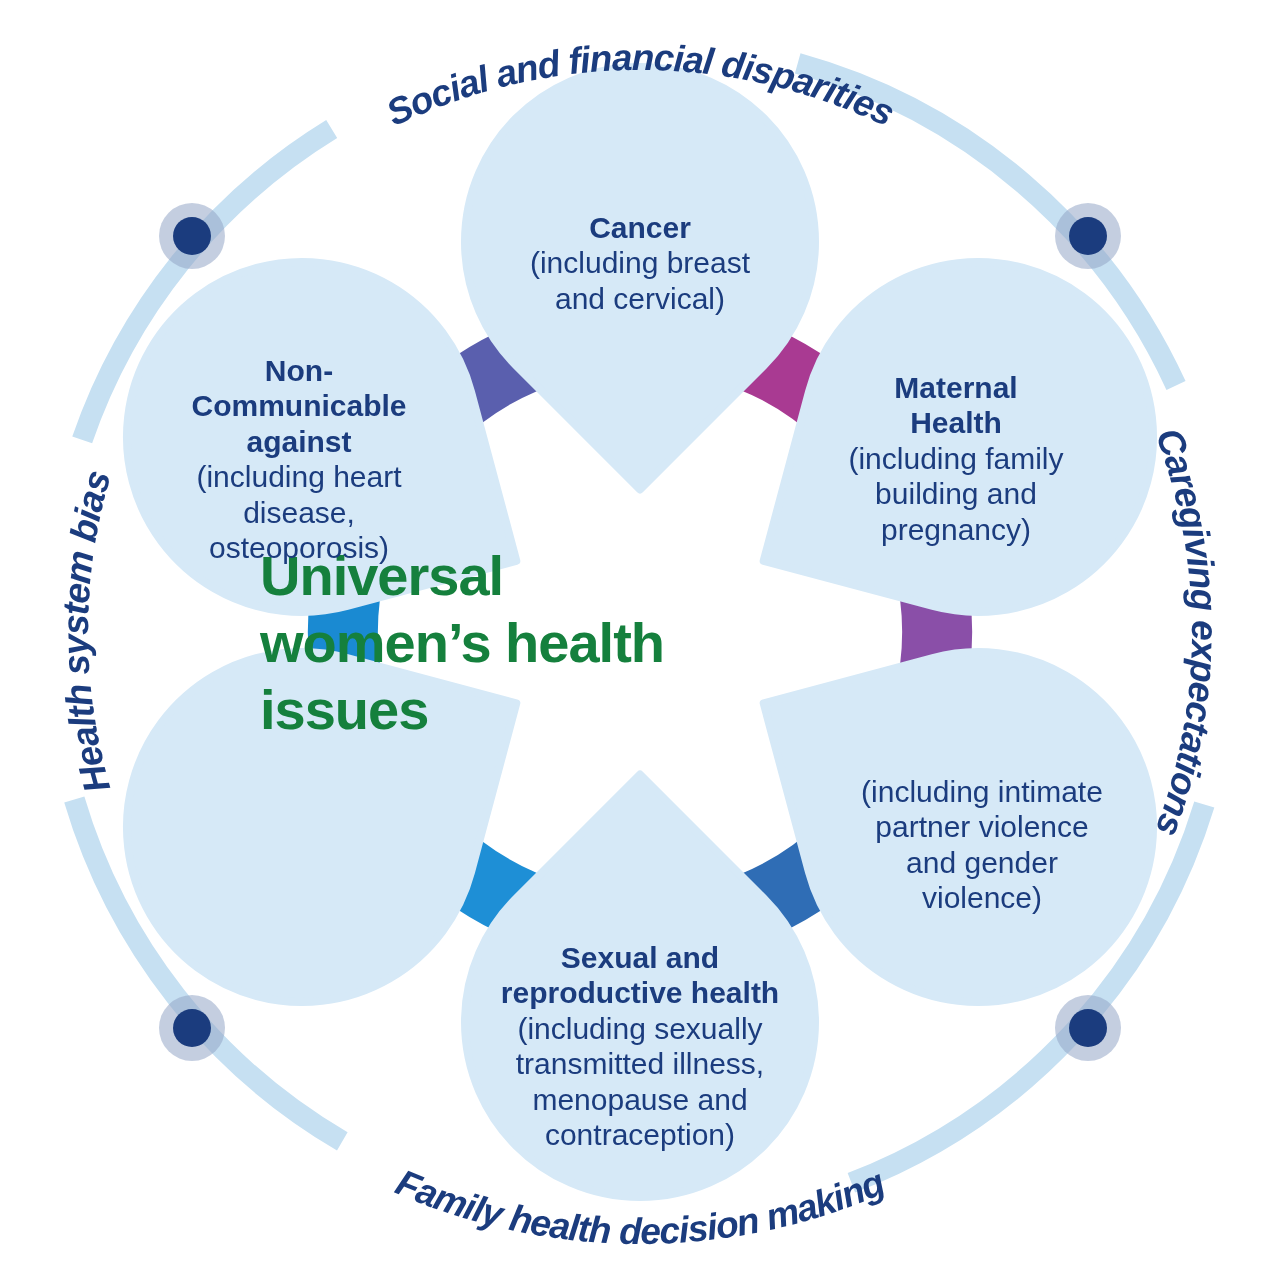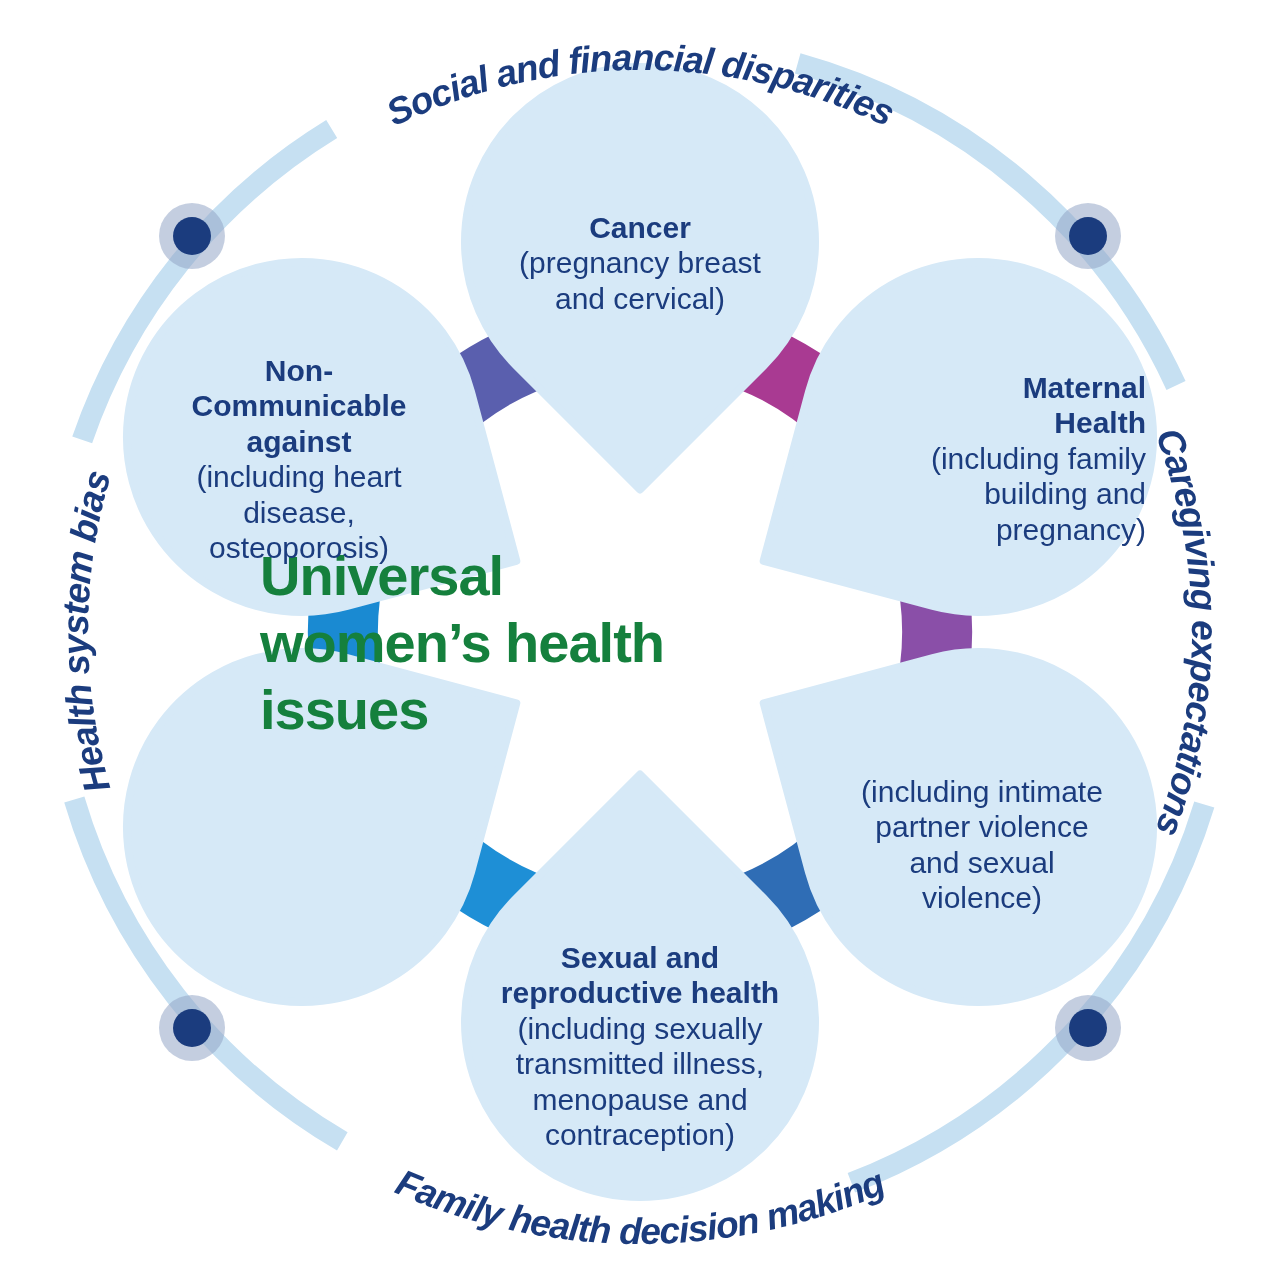--- a/index.html
+++ b/index.html
@@ -17,21 +17,21 @@
     width:760px;text-align:left;color:#15803d;font-weight:700;
     font-size:56px;line-height:1.2;letter-spacing:-1px;white-space:pre-line;
   }
   .petal-text{
     position:absolute;transform:translate(-50%,-50%);
     width:340px;text-align:center;color:#1b3c7e;font-size:30px;line-height:1.18;
   }
   .petal-heading{font-weight:700;white-space:pre-line;margin-top:36px;}
   .petal-detail{font-weight:400;white-space:pre-line;}
   .pt-cancer{left:640px;top:245px;}
-  .pt-maternal{left:976px;top:440px;text-align:right;}
+  .pt-maternal{left:956px;top:440px;}
   .pt-violence{left:982px;top:845px;}
   .pt-sexual{left:640px;top:1028px;}
   .pt-mental{left:300px;top:840px;}
   .pt-ncd{left:299px;top:441px;}
 </style>
 </head>
 <body>
 
 <div class="canvas">
 
@@ -102,36 +102,36 @@
       </text>
     </g>
   </svg>
 
   <div class="center-title">Universal
 women’s health
 issues</div>
 
   <div class="petal-text pt-cancer">
     <div class="petal-heading">Cancer</div>
-    <div class="petal-detail">(pregnancy breast
+    <div class="petal-detail">(including breast
 and cervical)</div>
   </div>
 
   <div class="petal-text pt-maternal">
     <div class="petal-heading">Maternal
 Health</div>
     <div class="petal-detail">(including family
 building and
 pregnancy)</div>
   </div>
 
   <div class="petal-text pt-violence">
     <div class="petal-detail">(including intimate
 partner violence
-and sexual
+and gender
 violence)</div>
   </div>
 
   <div class="petal-text pt-sexual">
     <div class="petal-heading">Sexual and
 reproductive health</div>
     <div class="petal-detail">(including sexually
 transmitted illness,
 menopause and
 contraception)</div>

